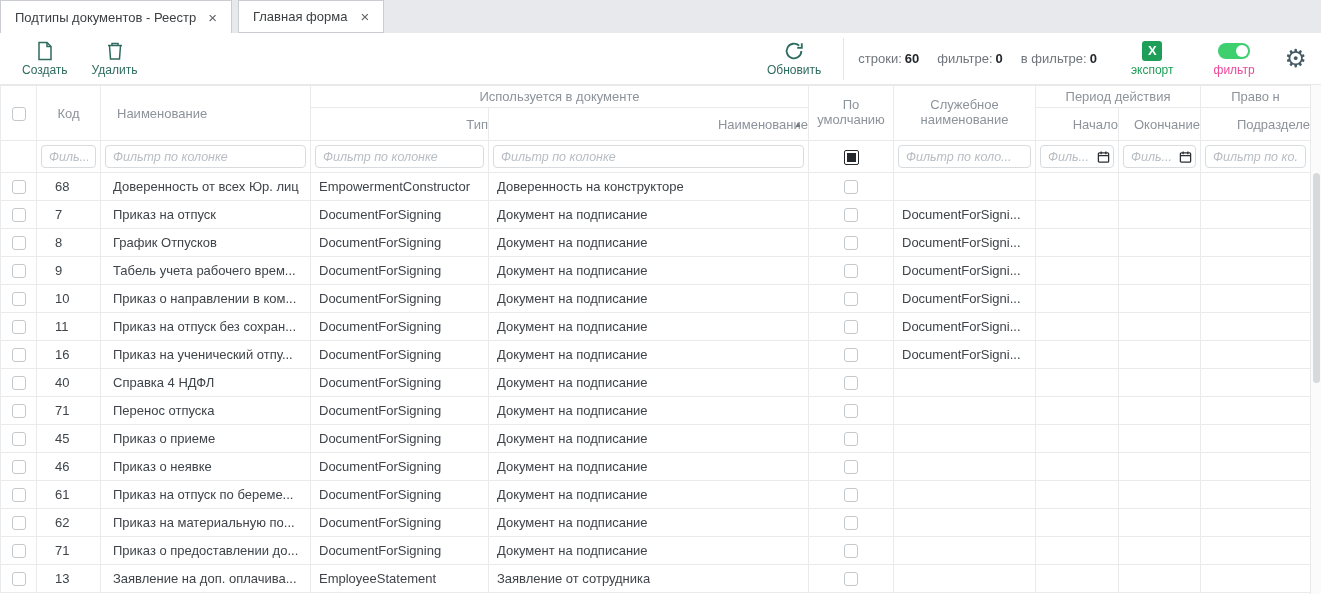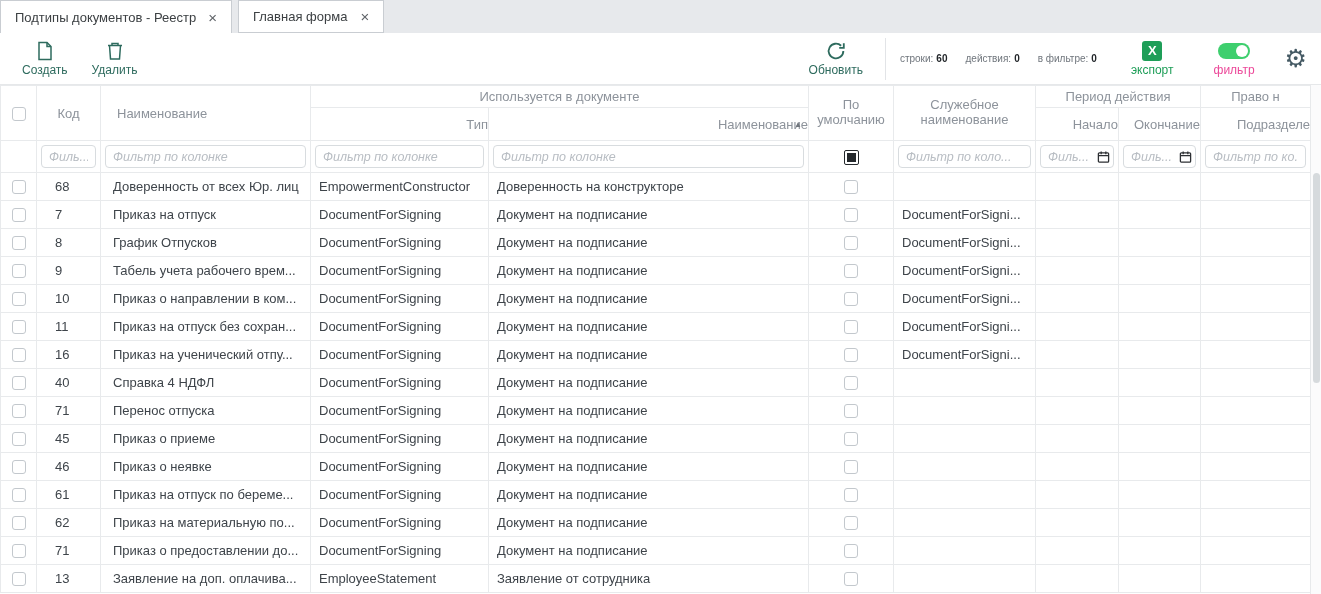--- a/index.html
+++ b/index.html
@@ -17,21 +17,21 @@
 
   
   .toolbar { height: 52px; background: #fff; display: flex; align-items: center; padding: 0 14px 0 10px;
              border-bottom: 1px solid #e6e8ea; flex: 0 0 auto; }
   .tbtn { display: flex; flex-direction: column; align-items: center; justify-content: center; gap: 2px;
           padding: 3px 12px; font-size: 12px; color: #2e6b5e; cursor: pointer; background: none; border: none;
           font-family: inherit; }
   .tbtn .iconbox { height: 21px; display: flex; align-items: center; }
   .toolbar-right { margin-left: auto; display: flex; align-items: center; }
   .v-divider { width: 1px; height: 42px; background: #e2e4e7; margin: 0 14px 0 10px; }
-  .stats { display: flex; align-items: center; gap: 18px; font-size: 10px; color: #6f757c; }
+  .stats { display: flex; align-items: center; gap: 18px; font-size: 13px; color: #6f757c; }
   .stat b { color: #23272b; font-weight: bold; margin-left: 3px; }
   .export-btn { margin-left: 22px; }
   .excel-icon { width: 20px; height: 20px; border-radius: 3px; background: #1e9e58; color: #fff;
                 font-weight: bold; font-size: 13px; display: flex; align-items: center; justify-content: center; }
   .export-btn { color: #1e9e58; }
   .filter-btn { margin-left: 16px; color: #ec4899; }
   .toggle { width: 32px; height: 16px; border-radius: 9px; background: #3ecf6e; position: relative; }
   .toggle::after { content: ""; position: absolute; right: 2px; top: 2px; width: 12px; height: 12px;
                    border-radius: 50%; background: #fff; }
   .gear { font-size: 25px; color: #455a64; margin-left: 18px; cursor: pointer; line-height: 1; background: none; border: none; }
@@ -121,21 +121,21 @@
           </svg>
         </span>
         <span>Обновить</span>
       </button>
       <div class="v-divider"></div>
       <div class="stats">
         <span class="stat">
           <span>строки:</span><b>60</b>
         </span>
         <span class="stat">
-          <span>действия:</span><b>0</b>
+          <span>фильтре:</span><b>0</b>
         </span>
         <span class="stat">
           <span>в фильтре:</span><b>0</b>
         </span>
       </div>
       <button class="tbtn export-btn">
         <span class="iconbox">
             <span class="excel-icon">X</span>
           </span>
         <span>экспорт</span>

